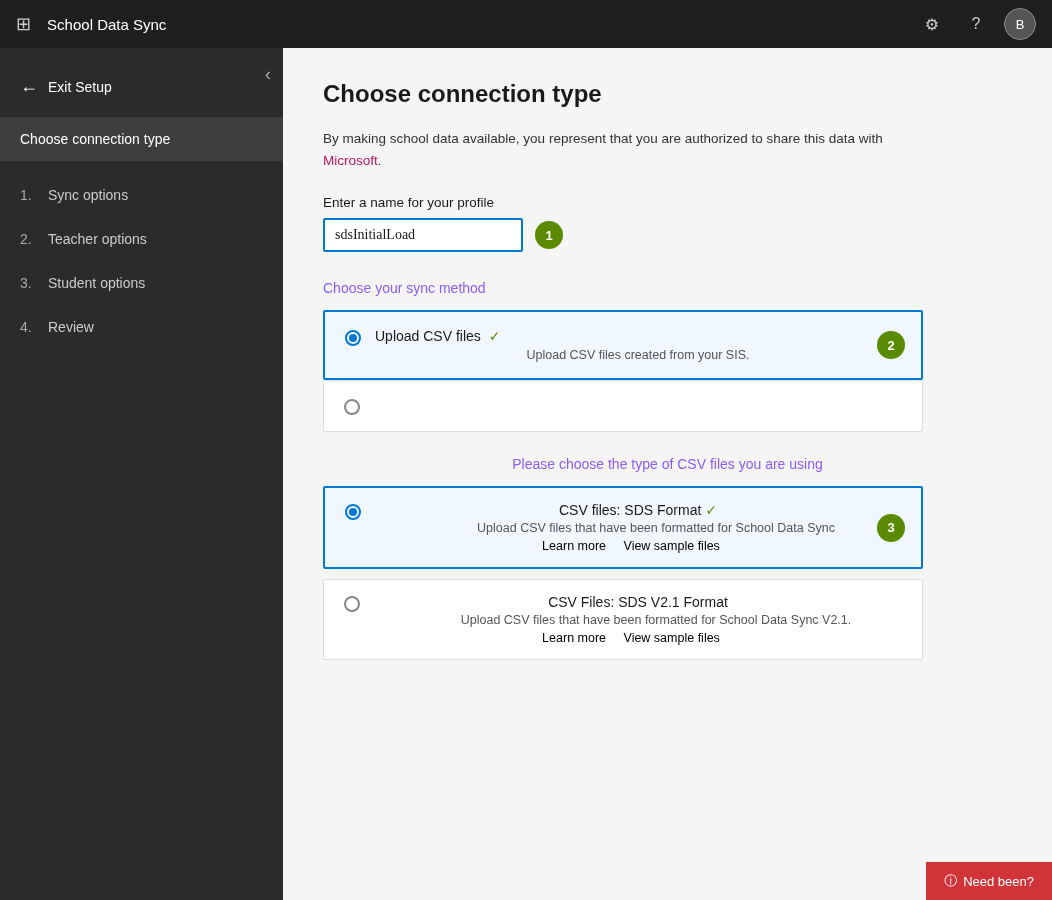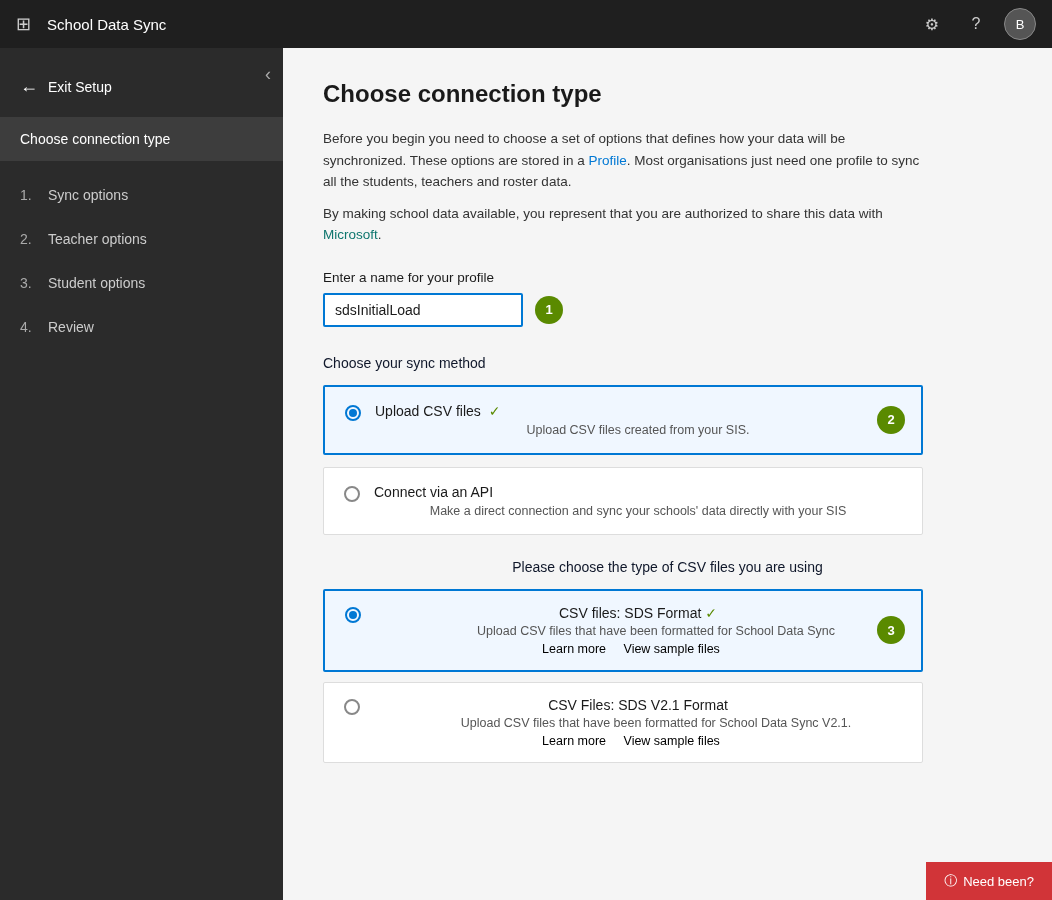--- a/index.html
+++ b/index.html
@@ -114,21 +114,21 @@
     }
     .intro-text a, .link { color: #0078d4; text-decoration: none; }
 
     .auth-text {
       font-size: 13.5px;
       color: #333;
       line-height: 1.6;
       margin-bottom: 24px;
       max-width: 600px;
     }
-    .auth-text a { color: #0f766e; text-decoration: none; }
+    .auth-text a { color: #be185d; text-decoration: none; }
 
     .form-label {
       font-size: 13.5px;
       font-weight: 500;
       color: #1a1a1a;
       margin-bottom: 8px;
       display: block;
     }
 
     .profile-name-row {
@@ -141,48 +141,48 @@
     .profile-input {
       width: 200px;
       height: 34px;
       padding: 0 10px;
       border: 2px solid #0078d4;
       border-radius: 2px;
       font-size: 14px;
       color: #1a1a1a;
       background: #fff;
       outline: none;
+      font-family: Liberation Serif, serif;
     }
 
     .step-badge {
       width: 28px; height: 28px;
       border-radius: 50%;
       background: #5a8a00;
       color: #fff;
       font-size: 13px;
       font-weight: 600;
       display: flex;
       align-items: center;
       justify-content: center;
       flex-shrink: 0;
     }
 
     .section-label {
       font-size: 14px;
       font-weight: 500;
-      color: #0f172a;
+      color: #8b5cf6;
       margin-bottom: 14px;
     }
 
     .option-card {
       background: #fff;
       border: 1px solid #ddd;
       border-radius: 2px;
       padding: 16px 20px;
-      margin-bottom: 12px;
       max-width: 600px;
       display: flex;
       align-items: flex-start;
       gap: 14px;
       cursor: pointer;
       position: relative;
     }
     .option-card.selected {
       border: 2px solid #0078d4;
       background: #f0f7ff;
@@ -320,25 +320,20 @@
         <div class="sidebar-step">
           <span class="step-number">4.</span>
           <span>Review</span>
         </div>
       </div>
   </div>
 
   <div class="content">
     <h1 class="page-title">Choose connection type</h1>
 
-    <p class="intro-text">
-      Before you begin you need to choose a set of options that defines how your data will be
-      synchronized. These options are stored in a <a class="link">Profile</a>. Most organisations just need one profile to
-      sync all the students, teachers and roster data.
-    </p>
 
     <p class="auth-text">
       By making school data available, you represent that you are authorized to share this data with
       <a class="link">Microsoft</a>.
     </p>
 
     <label class="form-label">Enter a name for your profile</label>
     <div class="profile-name-row">
       <input class="profile-input" type="text" value="sdsInitialLoad" style="">
       <div class="step-badge">1</div>
@@ -352,24 +347,20 @@
         <div class="option-card-title">Upload CSV files <span class="check">✓</span></div>
         <div class="option-card-desc">Upload CSV files created from your SIS.</div>
       </div>
       <div class="option-badge">
         <div class="step-badge">2</div>
       </div>
     </div>
 
     <div class="option-card">
       <div class="radio-btn empty"></div>
-      <div class="option-card-content">
-        <div class="option-card-title">Connect via an API</div>
-        <div class="option-card-desc">Make a direct connection and sync your schools' data directly with your SIS</div>
-      </div>
     </div>
 
     <div class="csv-section">
       <div class="section-label">Please choose the type of CSV files you are using</div>
 
       <div class="csv-option-card selected">
         <div class="radio-btn selected"></div>
         <div class="csv-card-content">
           <div class="csv-card-title">CSV files: SDS Format <span class="check">✓</span></div>
           <div class="csv-card-desc">Upload CSV files that have been formatted for School Data Sync</div>

